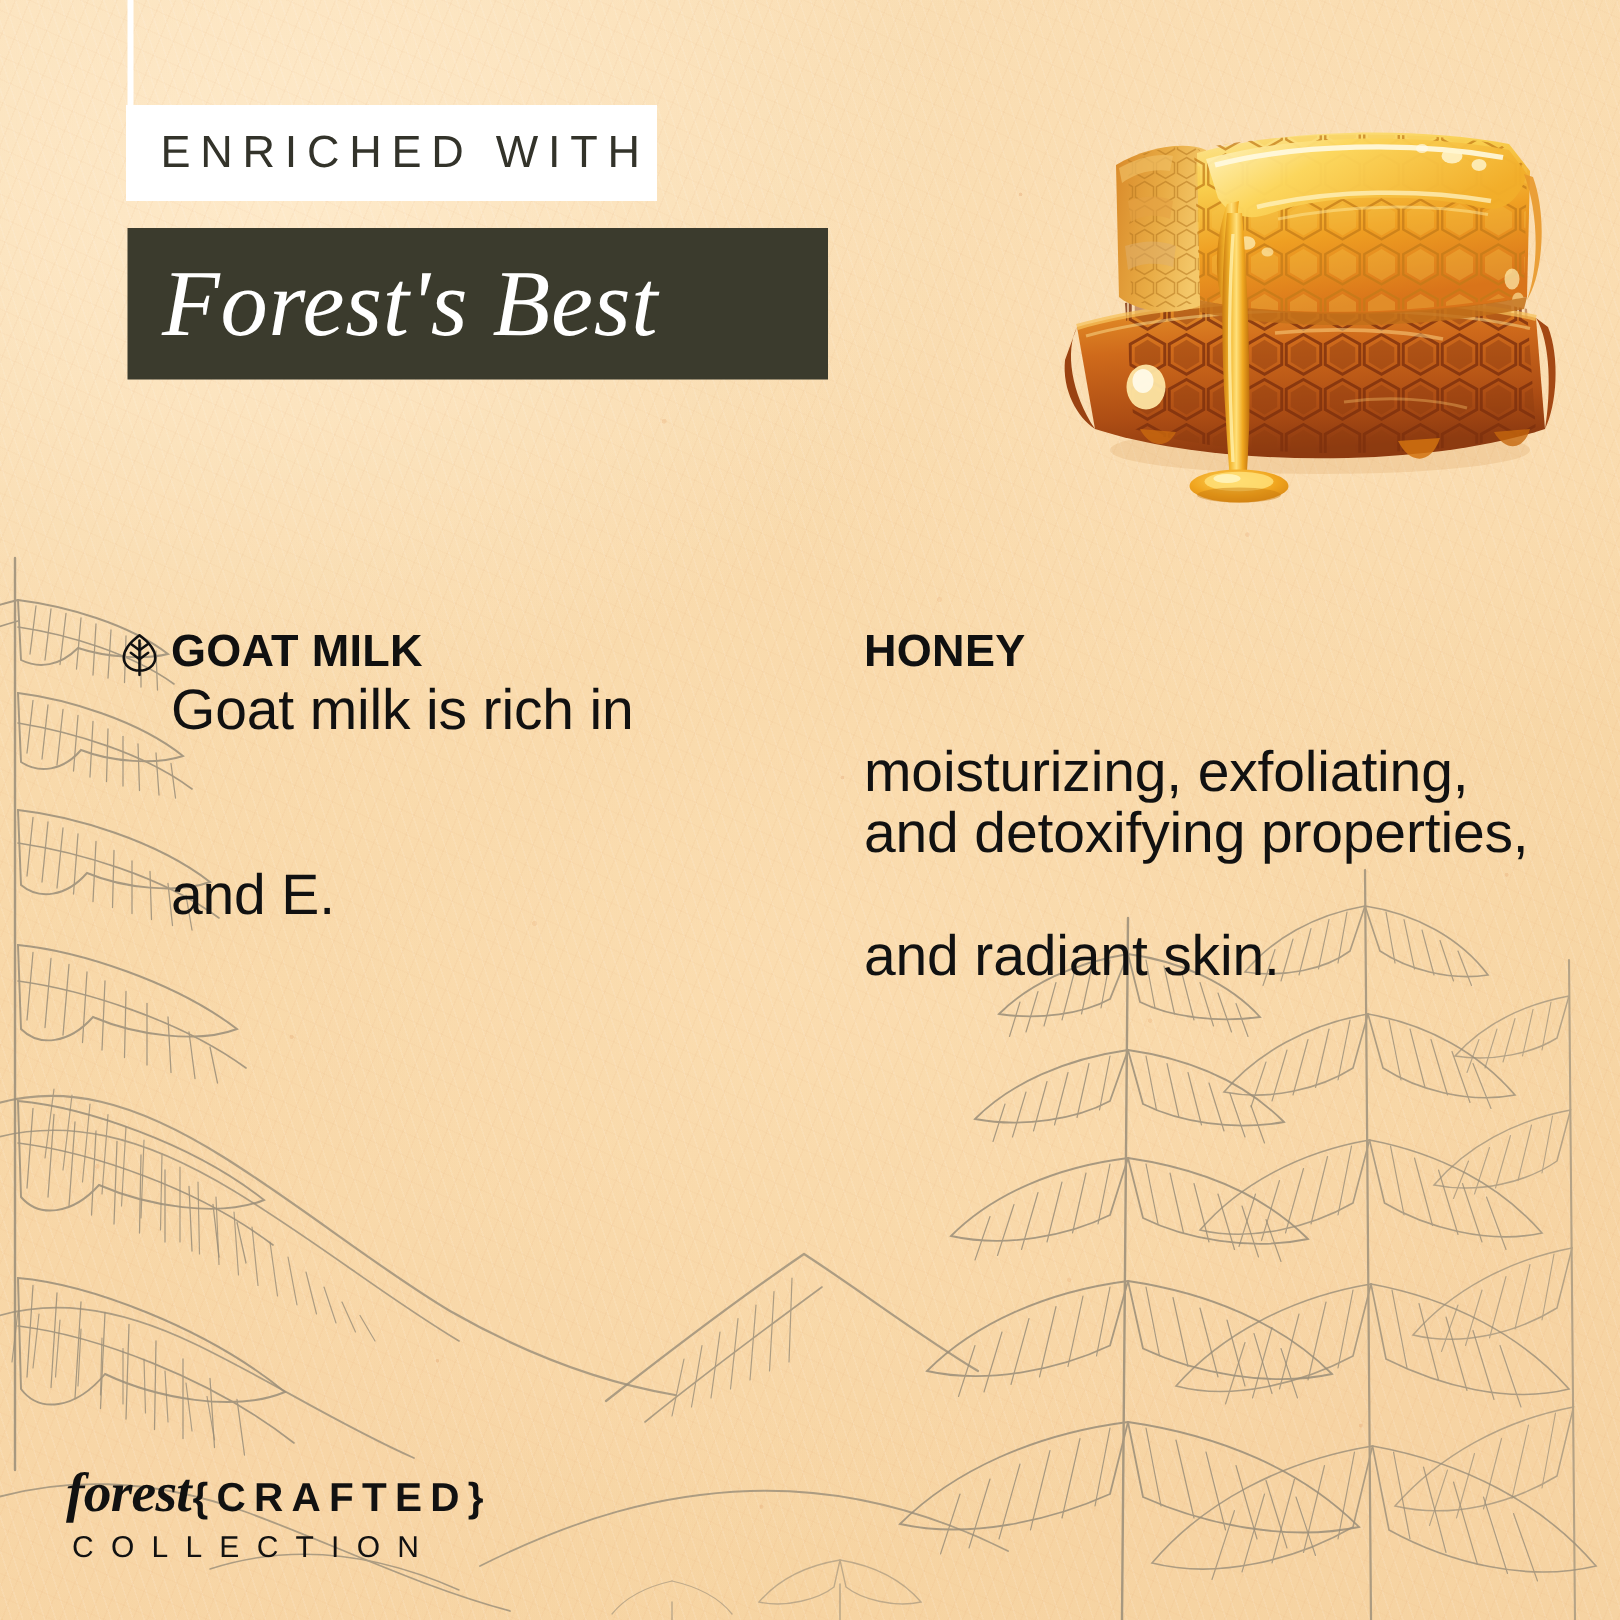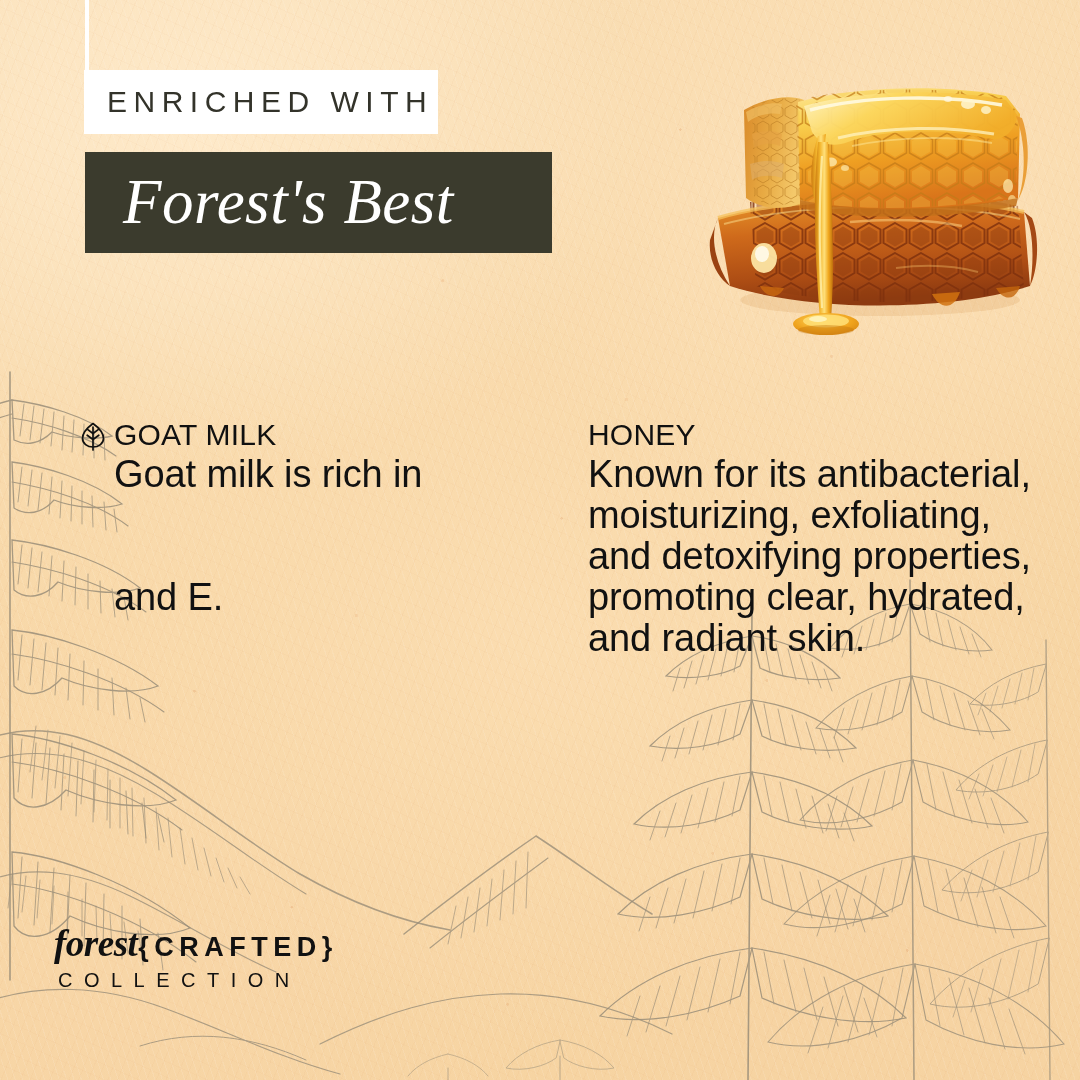--- a/index.html
+++ b/index.html
@@ -120,21 +120,21 @@
     background: #3b3b2d;
     display: flex;
     align-items: center;
   }
   .title-text {
     font-family: "Liberation Serif", serif;
     font-style: italic;
     font-size: 63px;
     font-weight: 400;
     color: #ffffff;
-    padding-left: 38px;
+    padding-left: 23px;
     white-space: nowrap;
     letter-spacing: 0.5px;
   }
 
   
   .honeycomb {
     position: absolute;
     left: 700px;
     top: 72px;
     width: 342px;
@@ -147,63 +147,62 @@
     position: absolute;
     left: 0;
     top: 418px;
     width: 1080px;
   }
   .col {
     position: absolute;
     top: 0;
   }
   .col-left  { left: 80px;  width: 420px; }
-  .col-right { left: 588px; width: 450px; }
+  .col-right { left: 576px; width: 450px; }
 
   .ing-head {
     display: flex;
     align-items: center;
     gap: 9px;
     margin: 0 0 2px 0;
   }
   .leaf-icon {
     position: absolute;
     left: 0;
     top: 3px;
     width: 26px;
     height: 30px;
   }
   .leaf-icon svg { display: block; width: 100%; height: 100%; }
   .ing-title {
     font-family: "Liberation Sans", sans-serif;
     font-size: 30px;
-    font-weight: normal;
+    font-weight: bold;
     color: #101010;
     letter-spacing: 0.2px;
     white-space: nowrap;
   }
   .ing-body {
     font-family: "Liberation Sans", sans-serif;
     font-size: 38px;
     font-weight: 400;
     line-height: 41px;
     color: #111111;
     letter-spacing: -0.1px;
     margin: 0;
   }
   .col-left .ing-body  { padding-left: 34px; }
   .col-left  .ing-head { position: relative; }
 
   
   .logo {
     position: absolute;
     left: 44px;
-    top: 922px;
+    top: 974px;
     width: 360px;
-    margin-left: 10px;
   }
   .logo-row-1 {
     display: flex;
     align-items: baseline;
     white-space: nowrap;
   }
   .logo-forest {
     font-family: "Liberation Serif", serif;
     font-style: italic;
     font-weight: bold;
@@ -820,24 +819,24 @@
         <br>
         <span>and E.</span>
       </p>
     </div>
 
     <div class="col col-right">
       <div class="ing-head">
         <span class="ing-title">HONEY</span>
       </div>
       <p class="ing-body">
-        <span>Known for its antibacterial,</span><br>
+        <br>
         <span>moisturizing, exfoliating,</span><br>
         <span>and detoxifying properties,</span><br>
-        <span>promoting clear, hydrated,</span><br>
+        <br>
         <span>and radiant skin.</span>
       </p>
     </div>
   </div>
 
   <div class="logo">
     <div class="logo-row-1">
       <span class="logo-forest">forest</span>
       <span class="logo-crafted">{CRAFTED}</span>
     </div>

